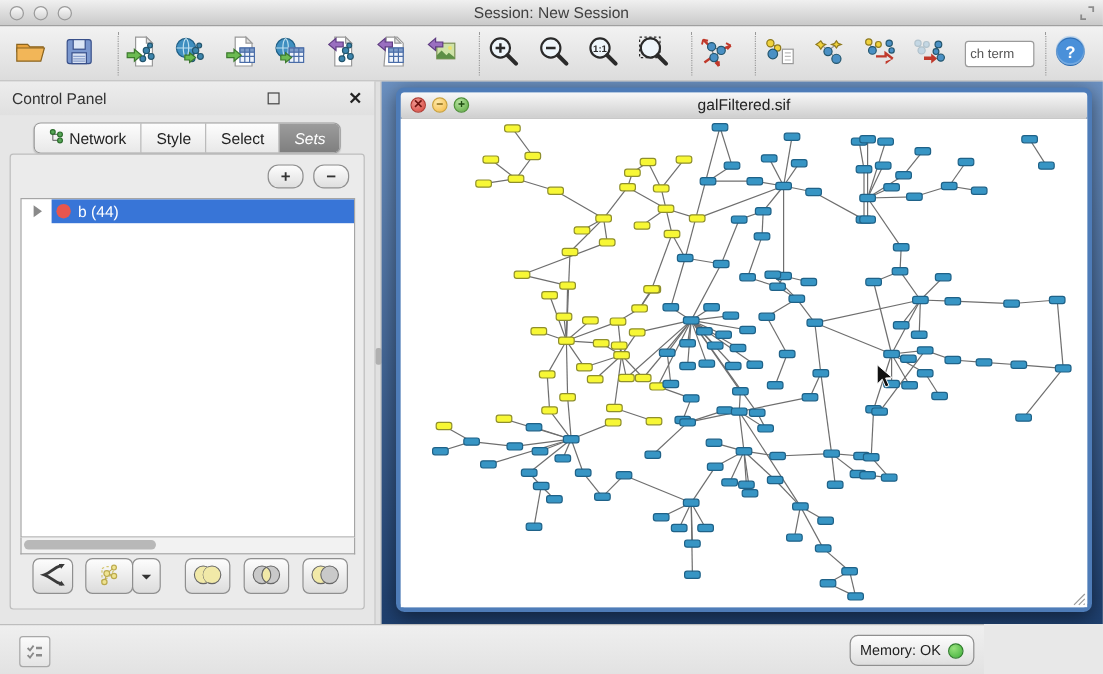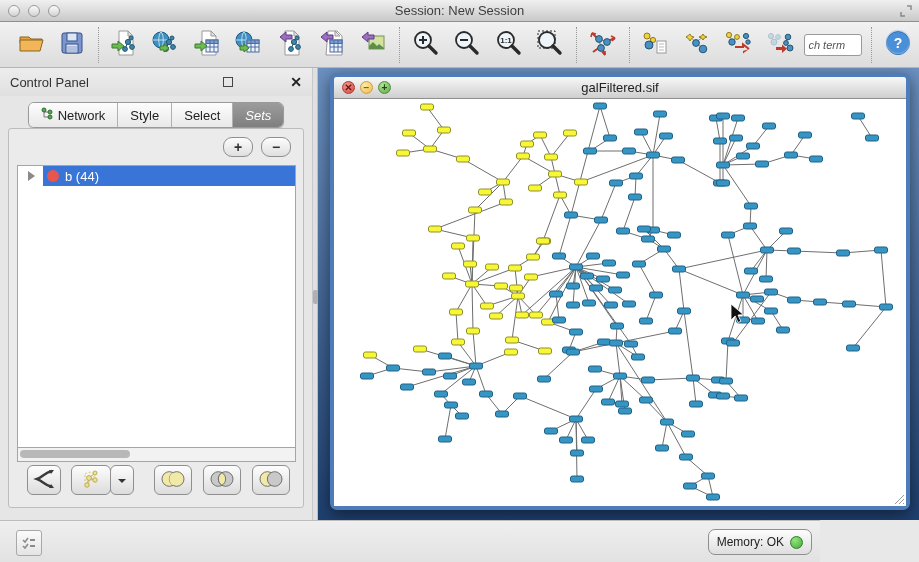--- a/index.html
+++ b/index.html
@@ -10,24 +10,24 @@
     display:flex; align-items:center; }
   .tl-group { position:absolute; left:8px; top:5px; display:flex; gap:8px; }
   .tl { width:12px; height:12px; border-radius:50%;
     background:linear-gradient(#fbfbfb,#d2d2d2); border:1px solid #9a9a9a; }
   .win-title { width:100%; text-align:center; font-size:13px; color:#3f3f3f; }
   .fullscreen { position:absolute; right:6px; top:4px; opacity:.7; }
   .toolbar { position:absolute; left:0; top:22px; width:919px; height:46px;
     background:linear-gradient(#f2f2f2,#dcdcdc); border-bottom:1px solid #b5b5b5;
     display:flex; align-items:center; padding-left:10px; }
   .tbtn { width:42px; height:42px; border:none; background:transparent;
-    display:flex; align-items:center; justify-content:center; padding:0; }
+    display:flex; align-items:center; padding:0; }
   .tsep { width:1px; height:36px; border-left:1px dotted #9a9a9a; margin:0 5px; }
   .search-box { width:58px; height:22px; border:1px solid #9a9a9a; border-radius:3px;
-    background:#fff; font-style:italic; color:#555; font-size:11px; padding:2px 3px;
+    background:#fff; color:#555; font-size:11px; padding:2px 3px;
     margin:0 4px; }
   .main { position:absolute; left:0; top:68px; width:919px; height:452px; }
   .left-panel { position:absolute; left:0; top:0; width:312px; height:452px;
     background:#e6e6e6; }
   .cp-header { height:28px; display:flex; align-items:center; padding:0 10px;
     background:linear-gradient(#ededed,#e0e0e0);gap:47px; }
   .cp-title { font-size:13px; color:#333; flex:1; }
   .cp-float { width:10px; height:10px; border:1.5px solid #444; margin-right:10px; }
   .cp-close { font-size:14px; font-weight:bold; color:#222; line-height:1; }
   .tabs { display:flex; justify-content:center; margin-top:6px; }

